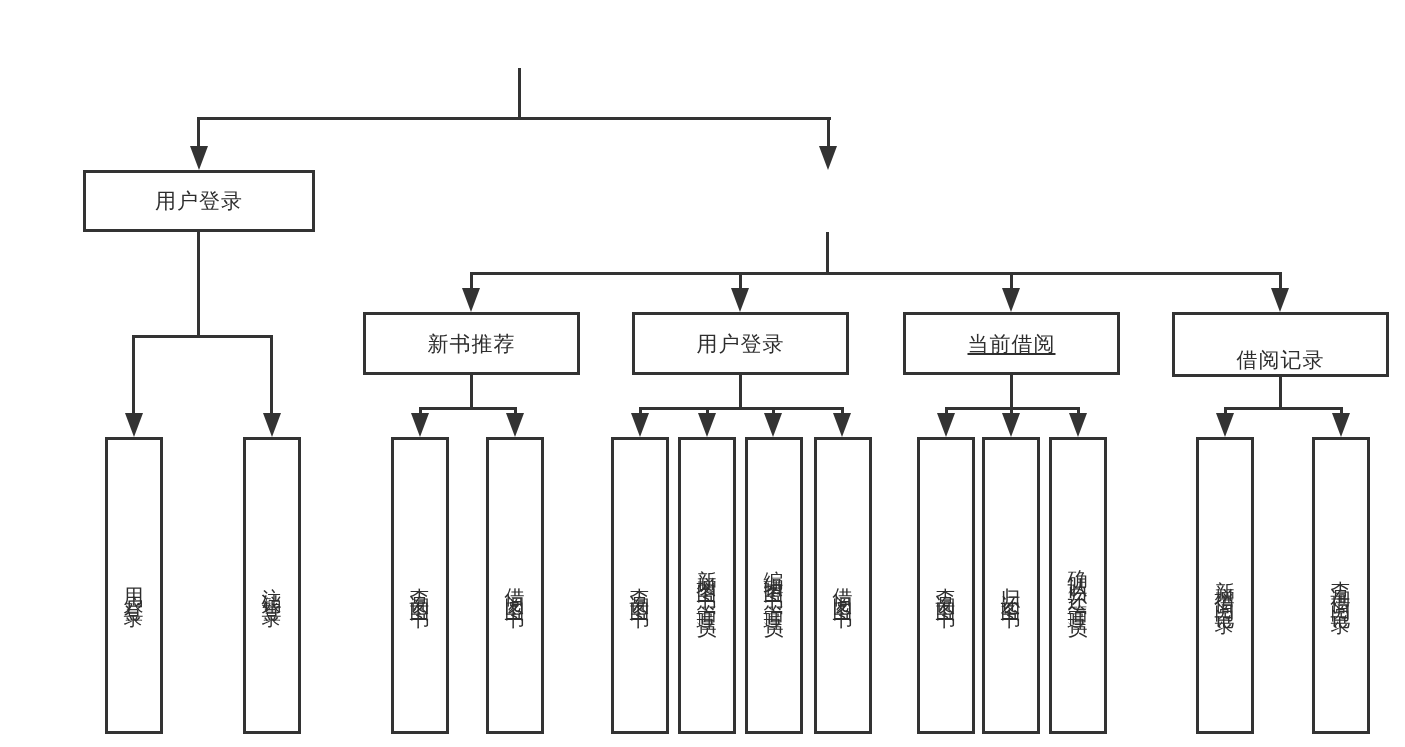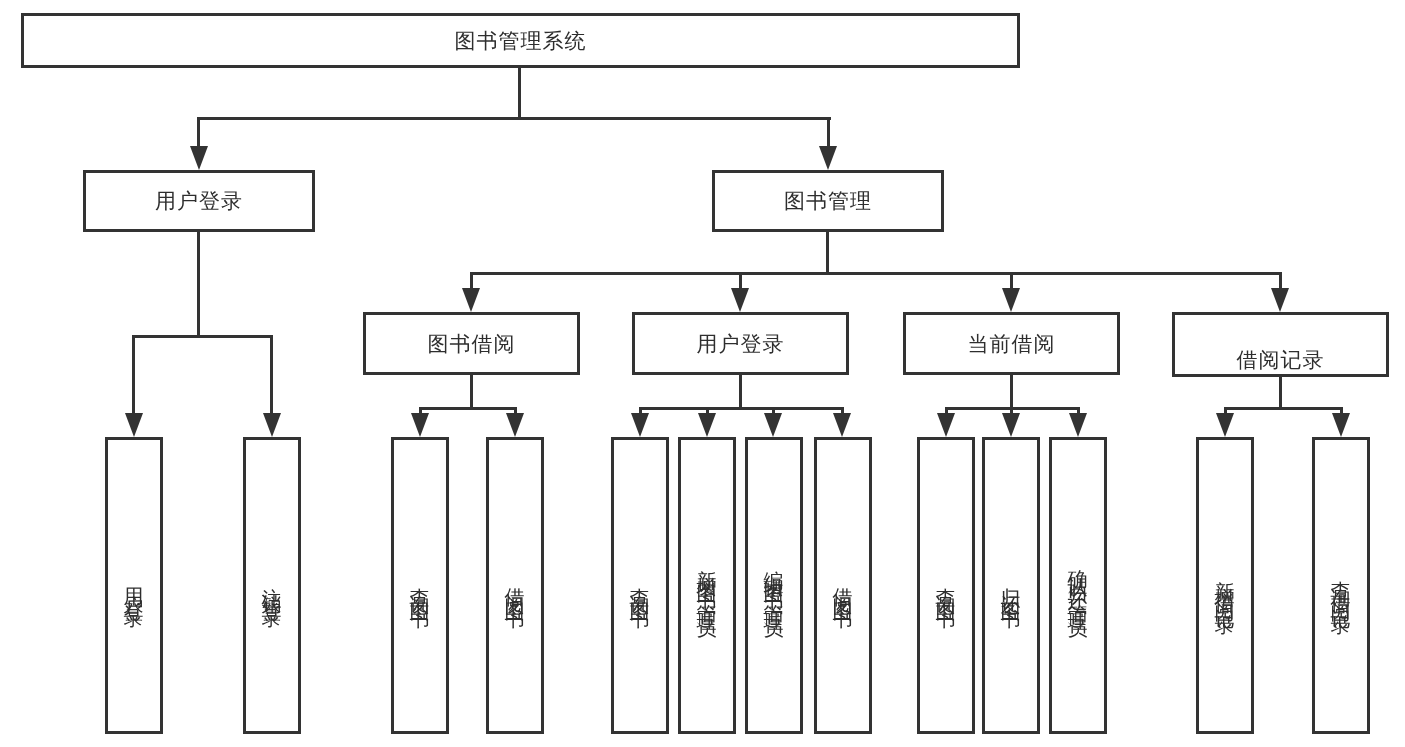--- a/index.html
+++ b/index.html
@@ -54,38 +54,32 @@
     letter-spacing:0.5px;
     white-space:nowrap;
     z-index:5;
   }
 </style>
 </head>
 <body>
 
 <div id="stage">
 
-  <div class="box" style="left:21px; top:13px; width:999px; height:55px;">
-    <span>图书管理系统</span>
-  </div>
 
   <div class="box" style="left:83px; top:170px; width:232px; height:62px;">
     <span>用户登录</span>
   </div>
-  <div class="box" style="left:712px; top:170px; width:232px; height:62px;">
-    <span>图书管理</span>
-  </div>
 
   <div class="box" style="left:363px; top:312px; width:217px; height:63px;">
-    <span>图书借阅</span>
+    <span>新书推荐</span>
   </div>
   <div class="box" style="left:632px; top:312px; width:217px; height:63px;">
     <span>用户登录</span>
   </div>
-  <div class="box" style="left:903px; top:312px; width:217px; height:63px;">
+  <div class="box" style="left:903px; top:312px; width:217px; height:63px;text-decoration:underline;">
     <span>当前借阅</span>
   </div>
   <div class="box" style="left:1172px; top:312px; width:217px; height:65px;align-items:flex-end;">
     <span>借阅记录</span>
   </div>
 
   <div class="box leaf" style="left:105px; top:437px; width:58px; height:297px;">
     <span class="vtext">用户登录</span>
   </div>
   <div class="box leaf" style="left:243px; top:437px; width:58px; height:297px;">

